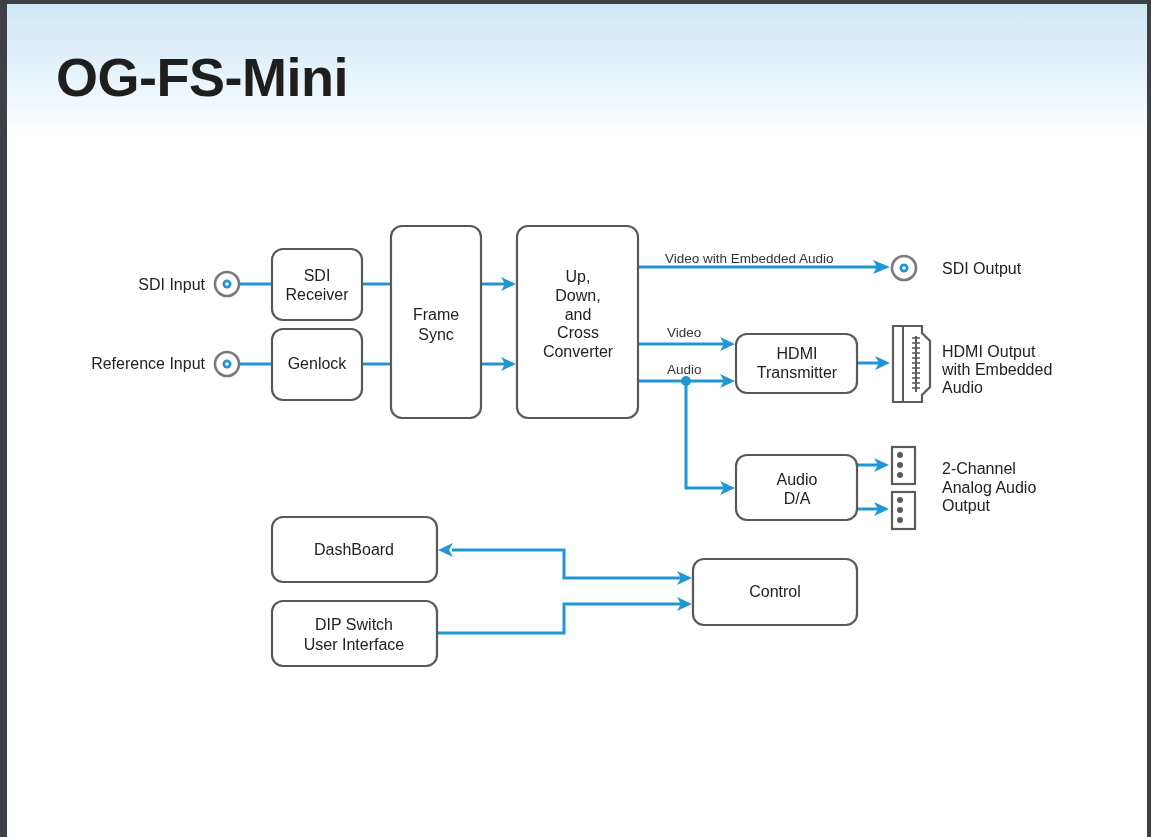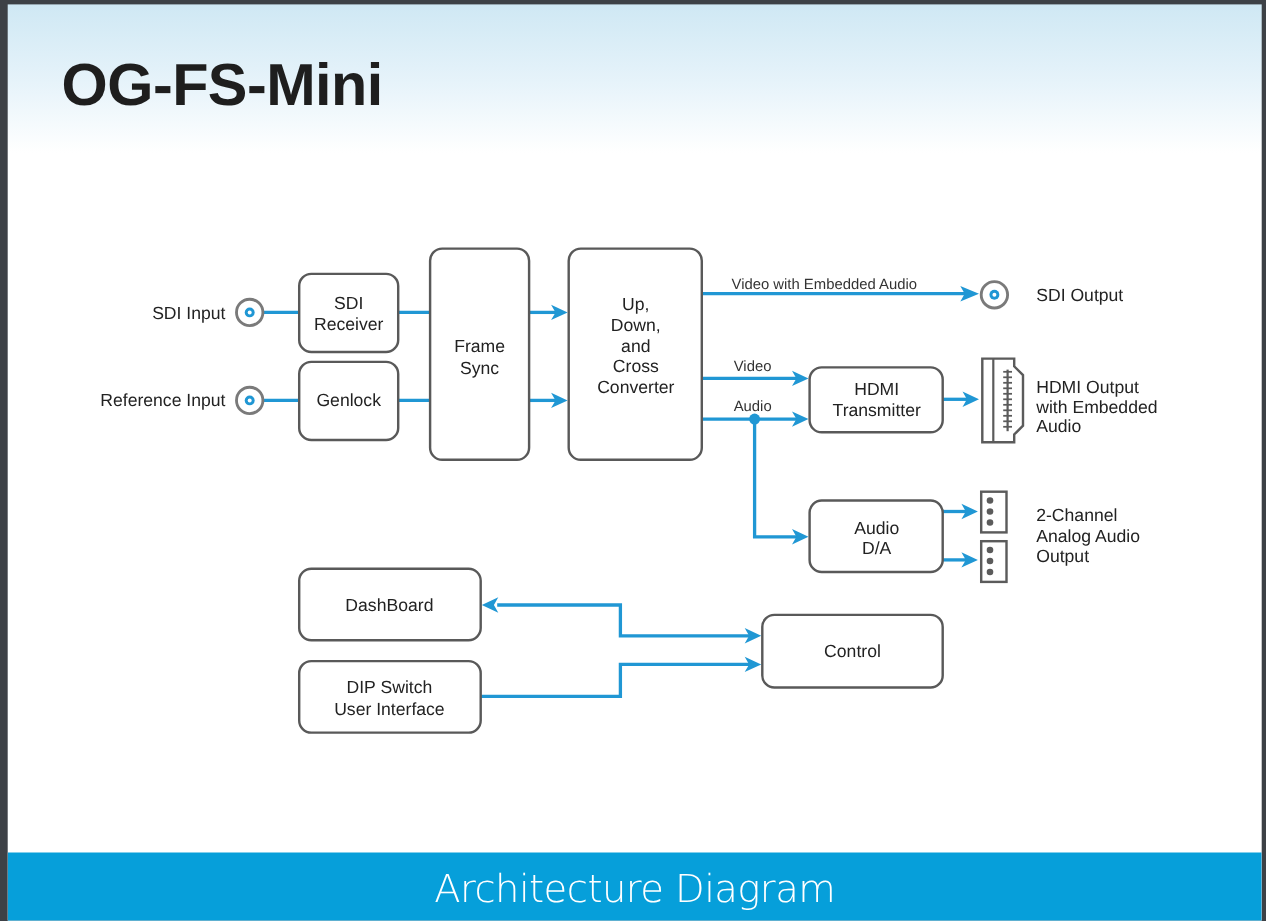--- a/index.html
+++ b/index.html
@@ -190,16 +190,13 @@
       <rect class="port" x="892" y="492" width="23" height="37"></rect>
       <circle class="pin" cx="900" cy="500" r="3"></circle>
         <circle class="pin" cx="900" cy="510" r="3"></circle>
         <circle class="pin" cx="900" cy="520" r="3"></circle>
     </g>
     <text class="lbl" x="942" y="474">2-Channel</text>
     <text class="lbl" x="942" y="493">Analog Audio</text>
     <text class="lbl" x="942" y="511">Output</text>
   </svg>
 
-  <div class="footer">
-    <div class="footer-label">Architecture Diagram</div>
-  </div>
 </div>
 
 </body></html>

